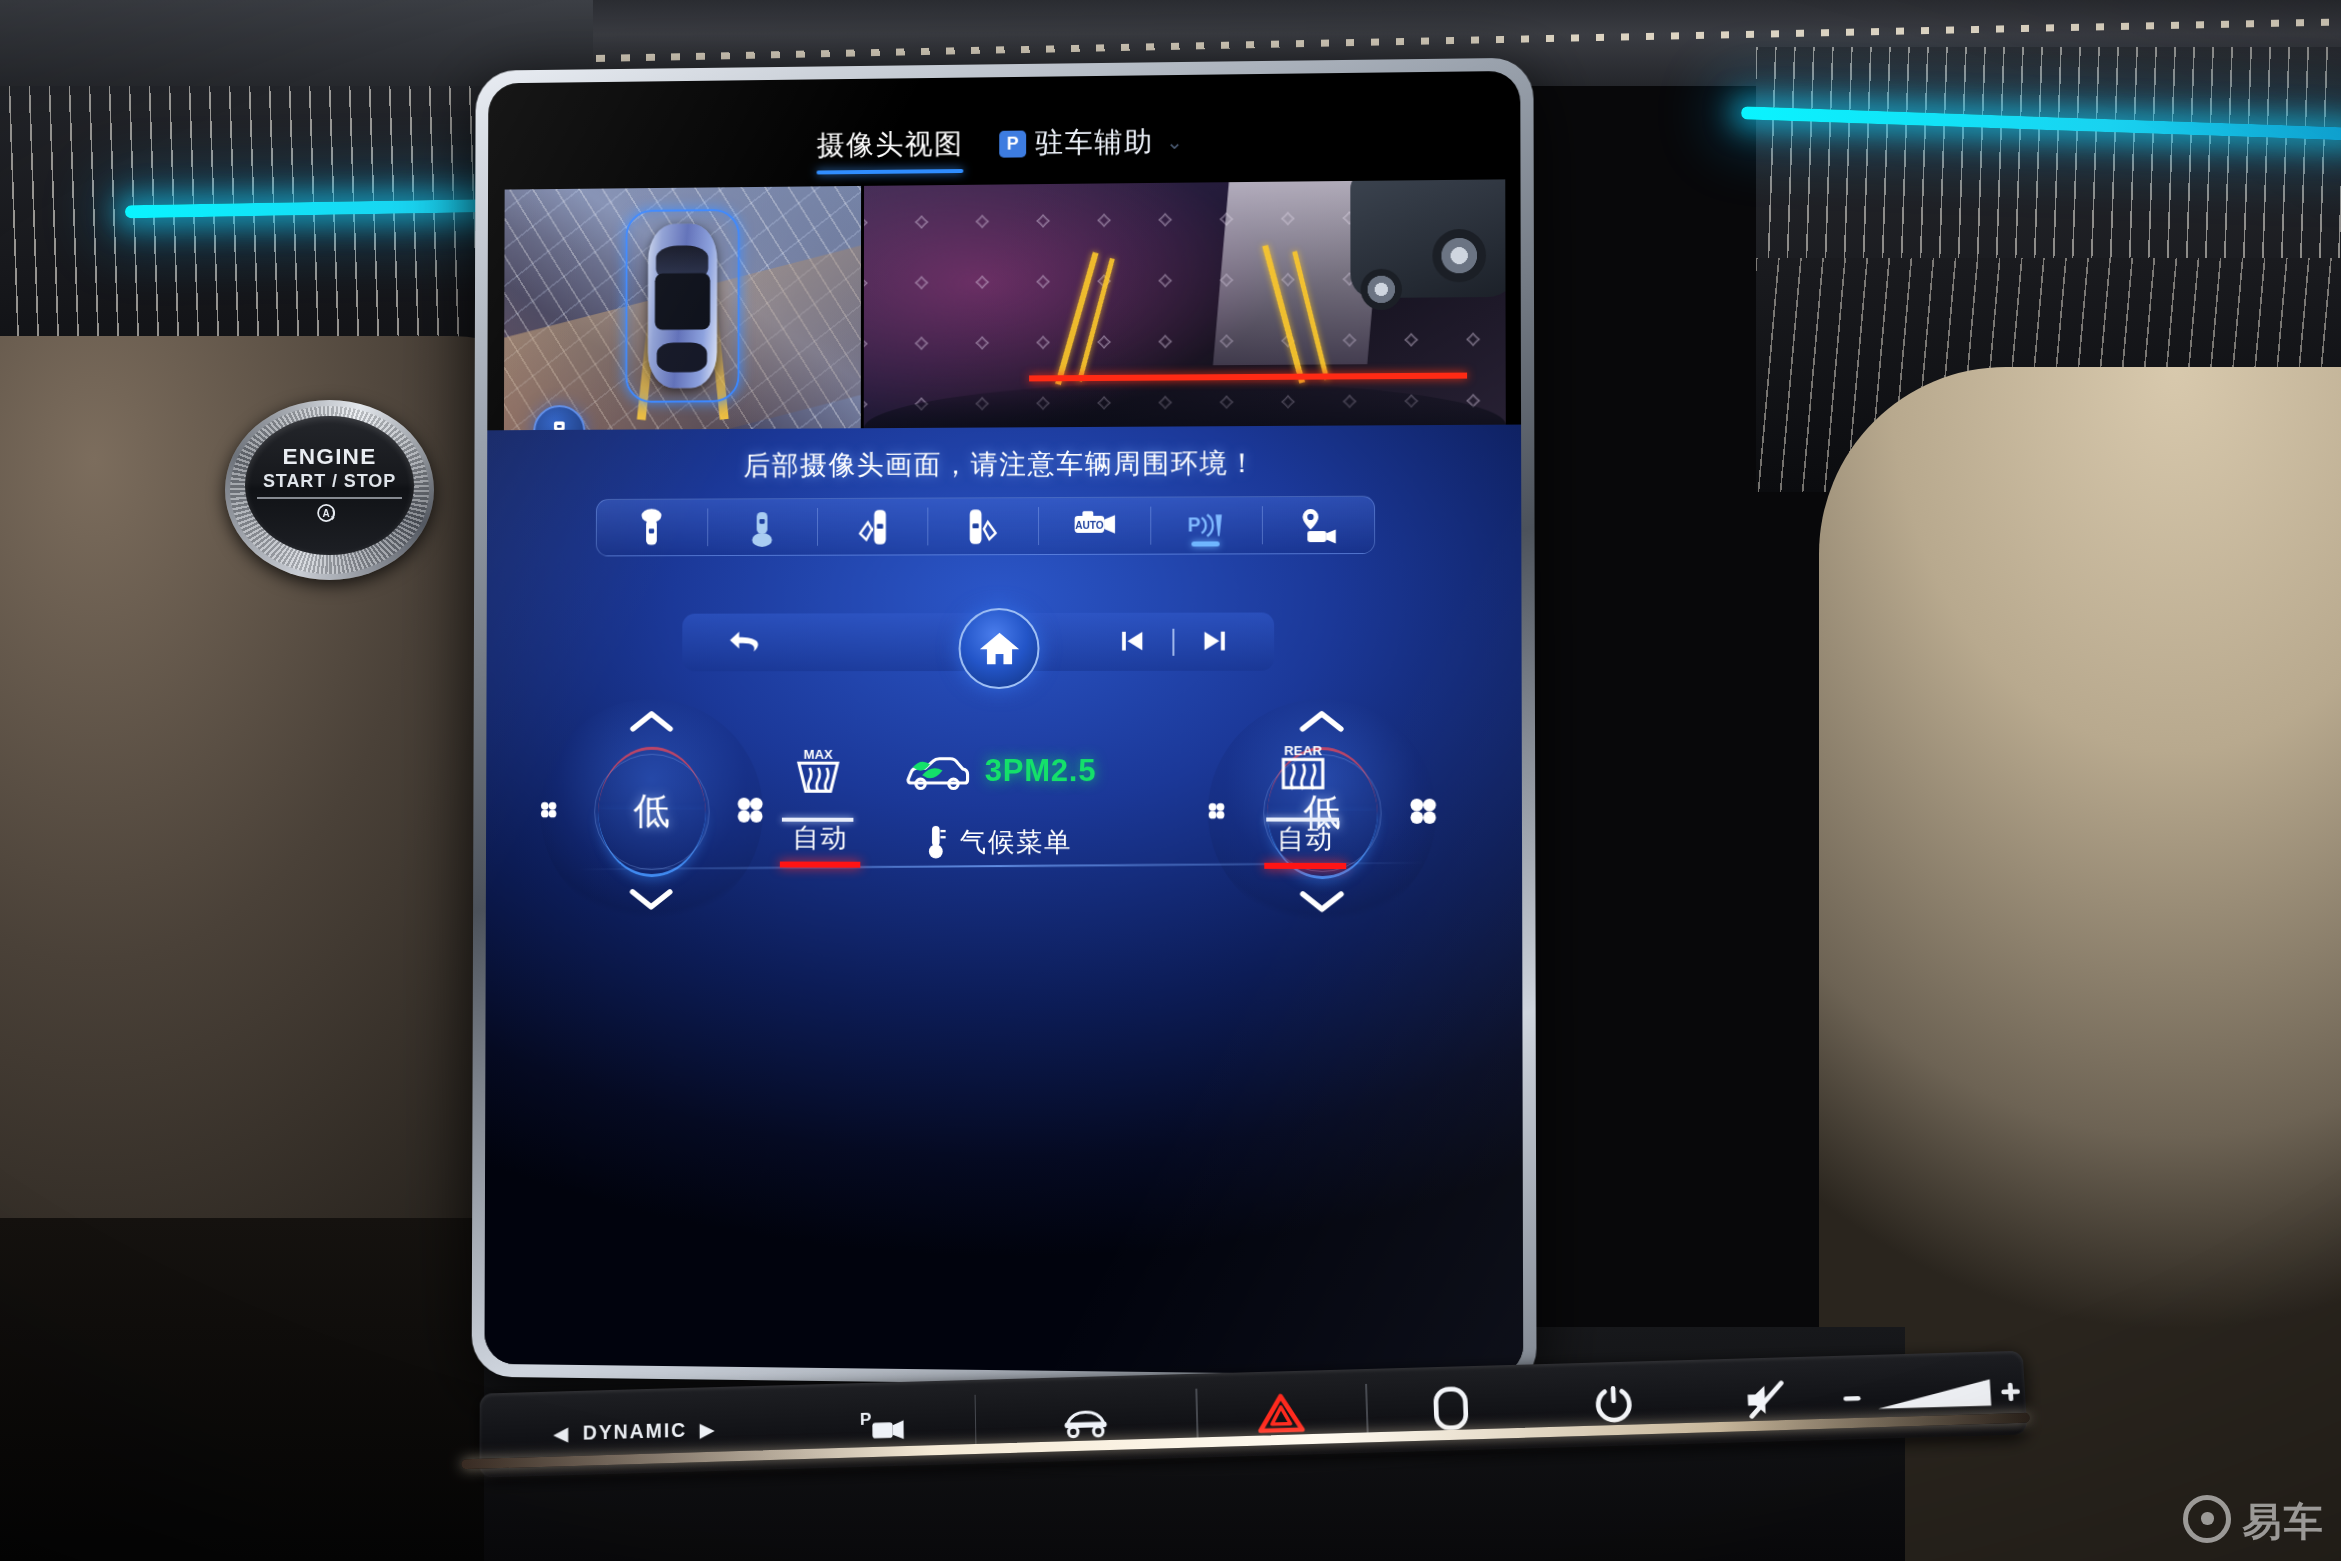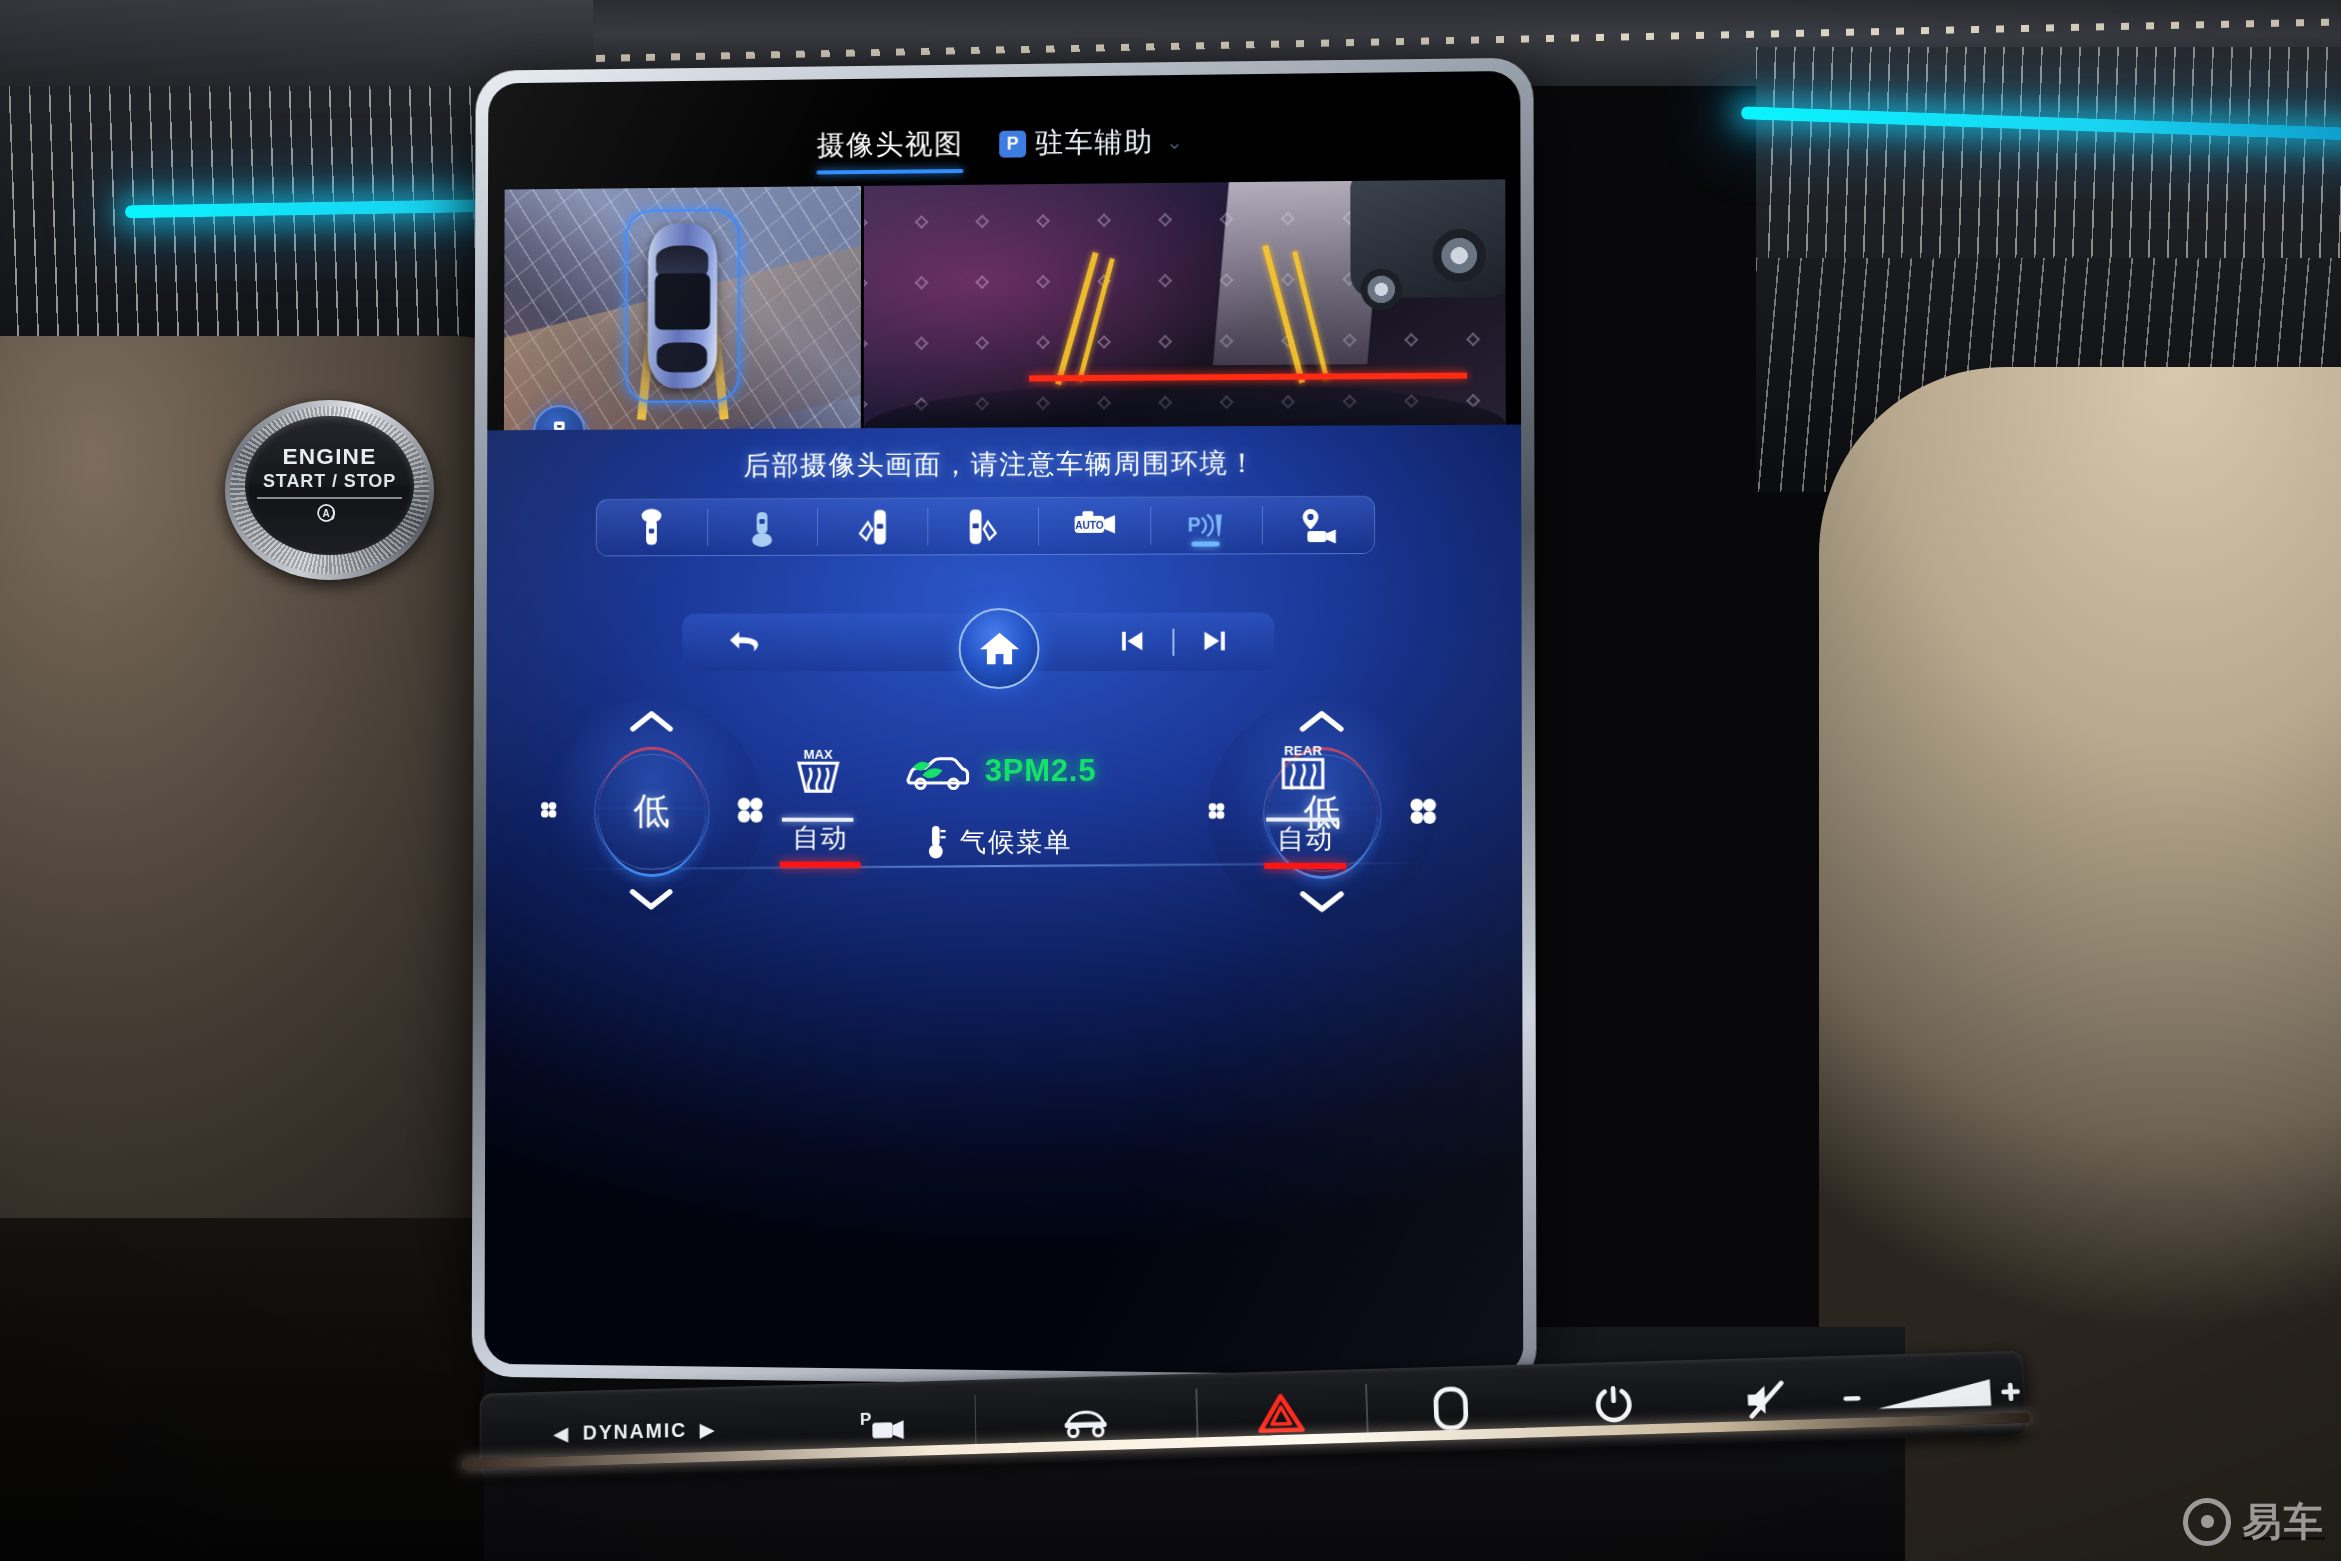--- a/index.html
+++ b/index.html
@@ -345,21 +345,21 @@
          display:flex; align-items:center; gap:12.5px; }
   .bar-chrome {
     position:absolute; left:461px; top:1436px; width:1569px; height:10px;
     border-radius:5.5px;
     background:linear-gradient(90deg,#3b2d24,#f5ead6 30%,#fffaf0 55%,#c9b89c 80%,#2a211a);
     transform:rotate(-1.7deg);
     box-shadow:0 0 12.5px rgba(255,240,210,.5);
   }
 
   .watermark { position:absolute; right:17px; bottom:12.5px; display:flex;
-    align-items:center; gap:11px; opacity:.55; z-index:80;text-decoration:underline; }
+    align-items:flex-start; gap:11px; opacity:.55; z-index:80; }
   .wm-circle { width:48px; height:48px; border-radius:50%; border:5.5px solid #fff;
     display:flex; align-items:center; justify-content:center; }
   .wm-dot { width:12.5px; height:12.5px; border-radius:50%; background:#fff; }
   .wm-text { color:#fff; font-size:39px; font-weight:bold; letter-spacing:2.3px; }
 
   .vignette { position:absolute; inset:0; pointer-events:none; z-index:70;
     background:radial-gradient(120% 95% at 50% 45%, rgba(0,0,0,0) 52%, rgba(0,0,0,.55) 100%); }
 </style>
 </head>
 <body>

